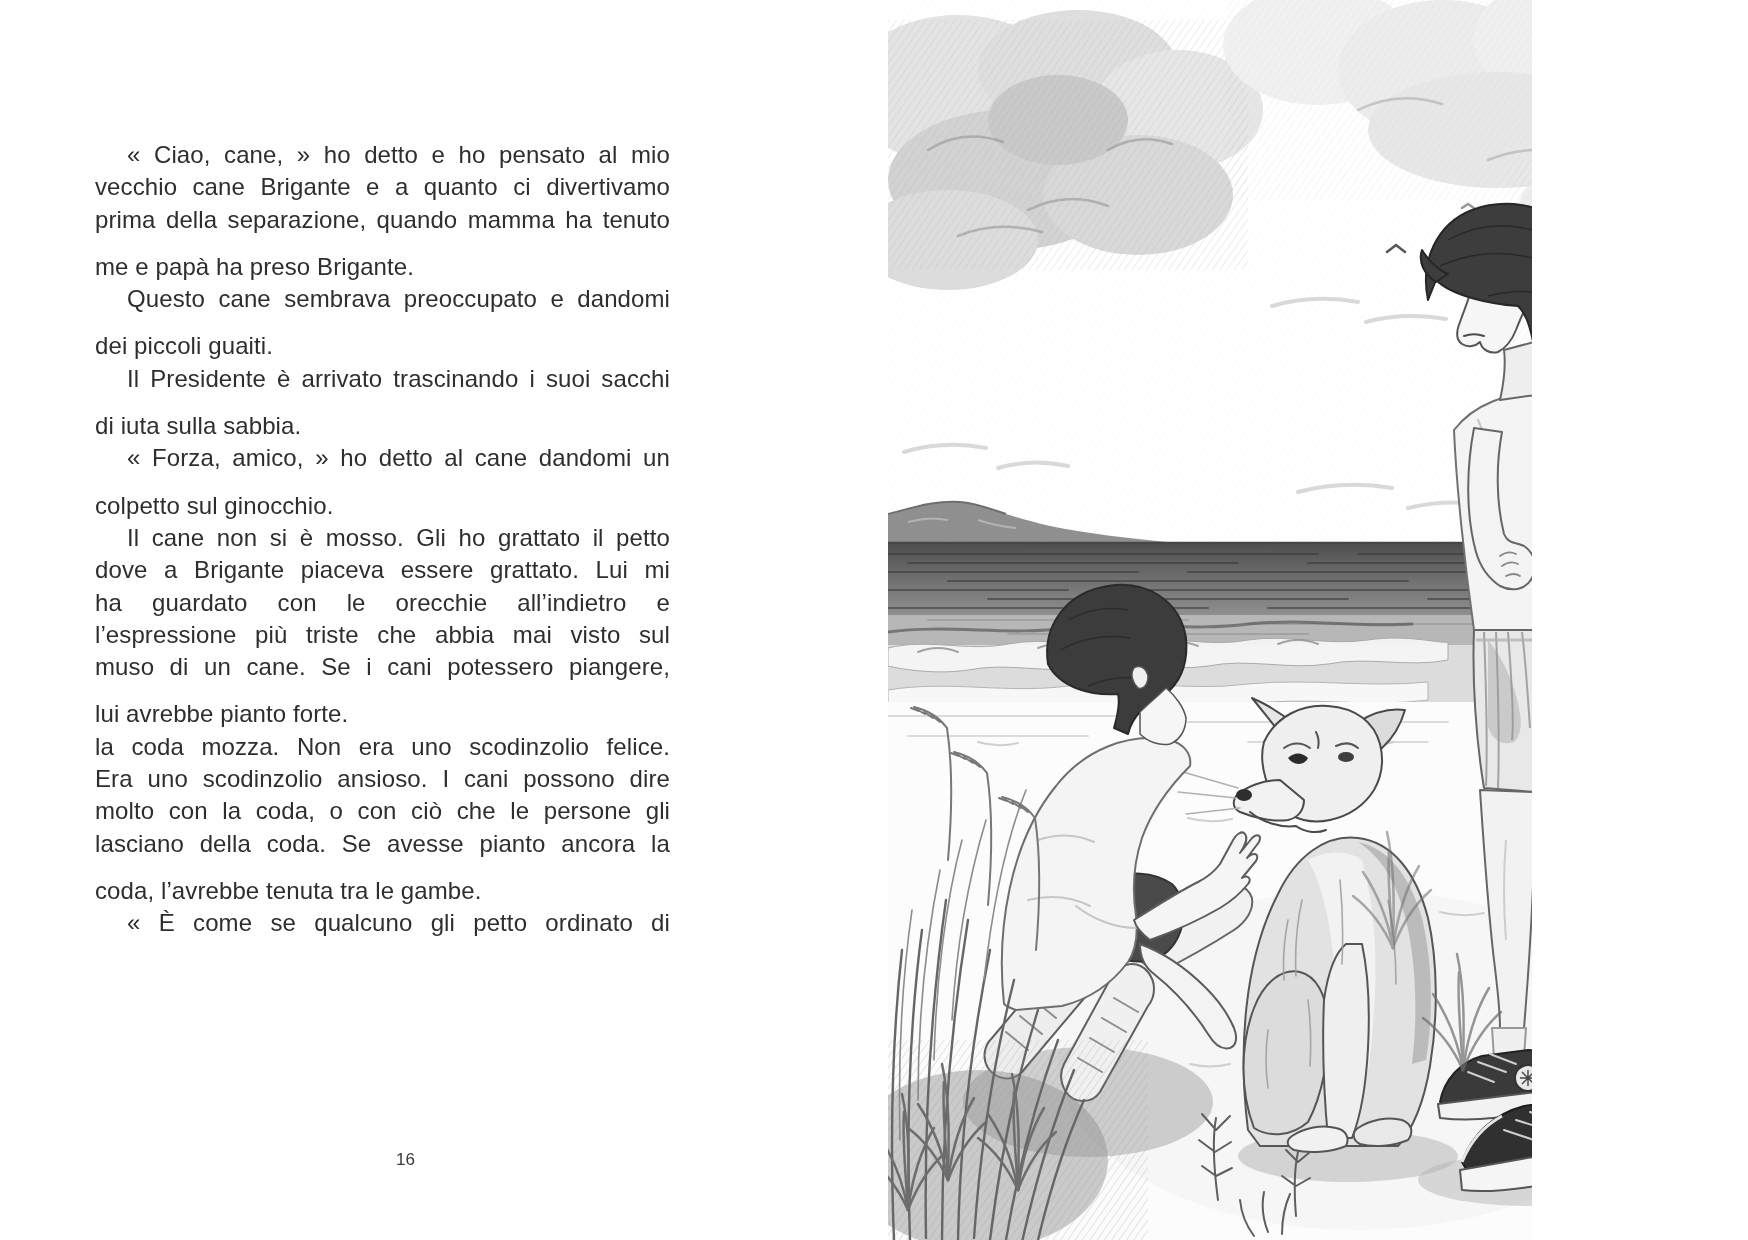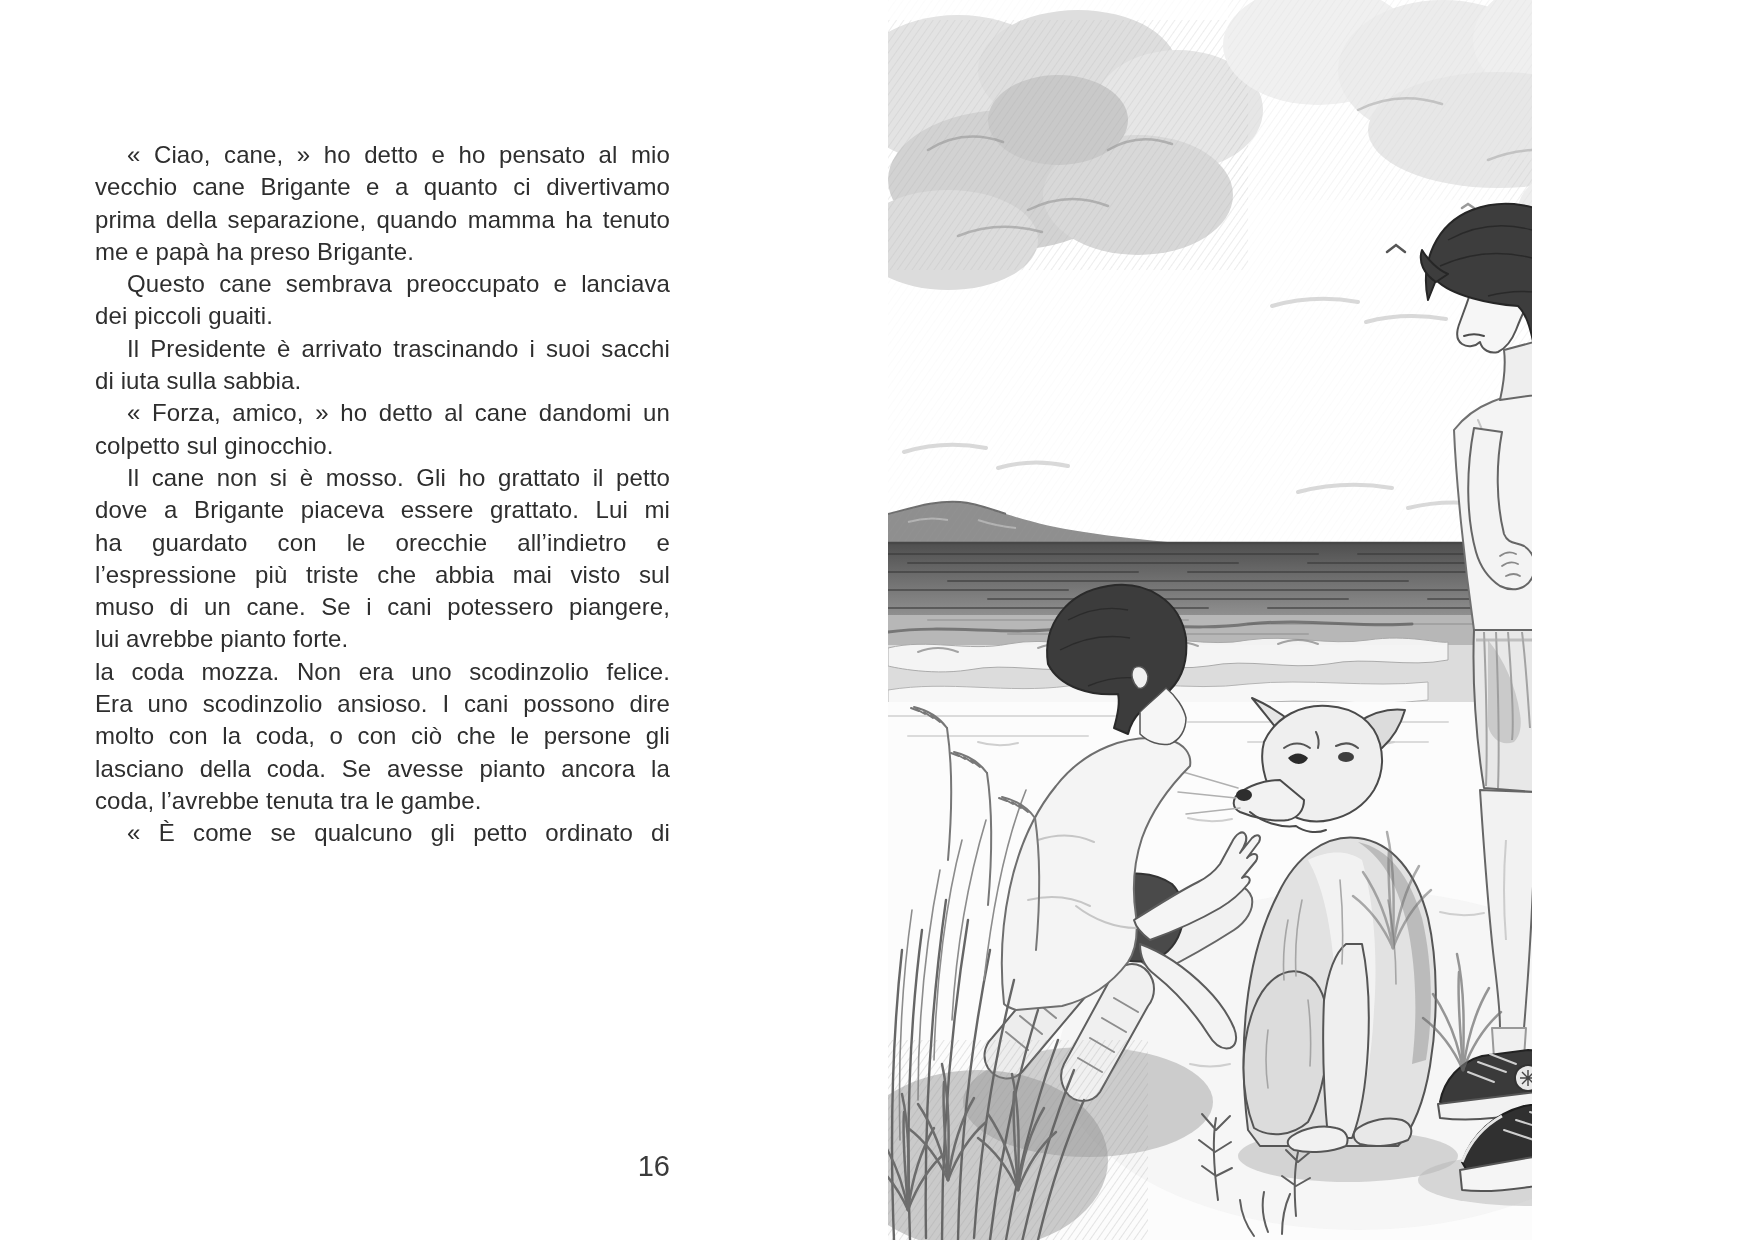--- a/index.html
+++ b/index.html
@@ -4,44 +4,44 @@
 <style>
   html,body{margin:0;padding:0;background:#ffffff;}
   body{width:1748px;height:1240px;font-family:"Liberation Sans",sans-serif;}
   .spread{position:relative;width:1532px;height:1240px;background:#ffffff;overflow:hidden;}
   .text-column{
     position:absolute;left:95px;top:139px;width:575px;
     color:#2e2e2e;font-size:24px;line-height:32.3px;letter-spacing:0.1px;
   }
   .para{margin:0;}
   .line{text-align:justify;text-align-last:justify;}
-  .line.last{text-align-last:left;}
+  .line.last{text-align-last:left;margin-top:15px;}
   .line.first{text-indent:32px;}
   .page-number{
-    position:absolute;left:95px;top:1150px;width:575px;text-align:right;
-    text-indent:26px;font-size:29px;color:#3a3a3a;
+    position:absolute;left:105px;top:1150px;width:575px;text-align:center;
+    text-indent:26px;font-size:17px;color:#3a3a3a;
   }
   .illustration{position:absolute;left:888px;top:0;width:860px;height:1240px;margin:0;}
   .illustration svg{display:block;}
 </style>
 </head>
 <body>
 
 <div class="spread">
 
   <div class="page-left">
     <div class="text-column" id="text-column">
         <div class="para">
           <div class="line first">« Ciao, cane, » ho detto e ho pensato al mio</div>
           <div class="line">vecchio cane Brigante e a quanto ci divertivamo</div>
           <div class="line">prima della separazione, quando mamma ha tenuto</div>
           <div class="line last">me e papà ha preso Brigante.</div>
         </div>
         <div class="para">
-          <div class="line first">Questo cane sembrava preoccupato e lanciava</div>
+          <div class="line first">Questo cane sembrava preoccupato e dandomi</div>
           <div class="line last">dei piccoli guaiti.</div>
         </div>
         <div class="para">
           <div class="line first">Il Presidente è arrivato trascinando i suoi sacchi</div>
           <div class="line last">di iuta sulla sabbia.</div>
         </div>
         <div class="para">
           <div class="line first">« Forza, amico, » ho detto al cane dandomi un</div>
           <div class="line last">colpetto sul ginocchio.</div>
         </div>

